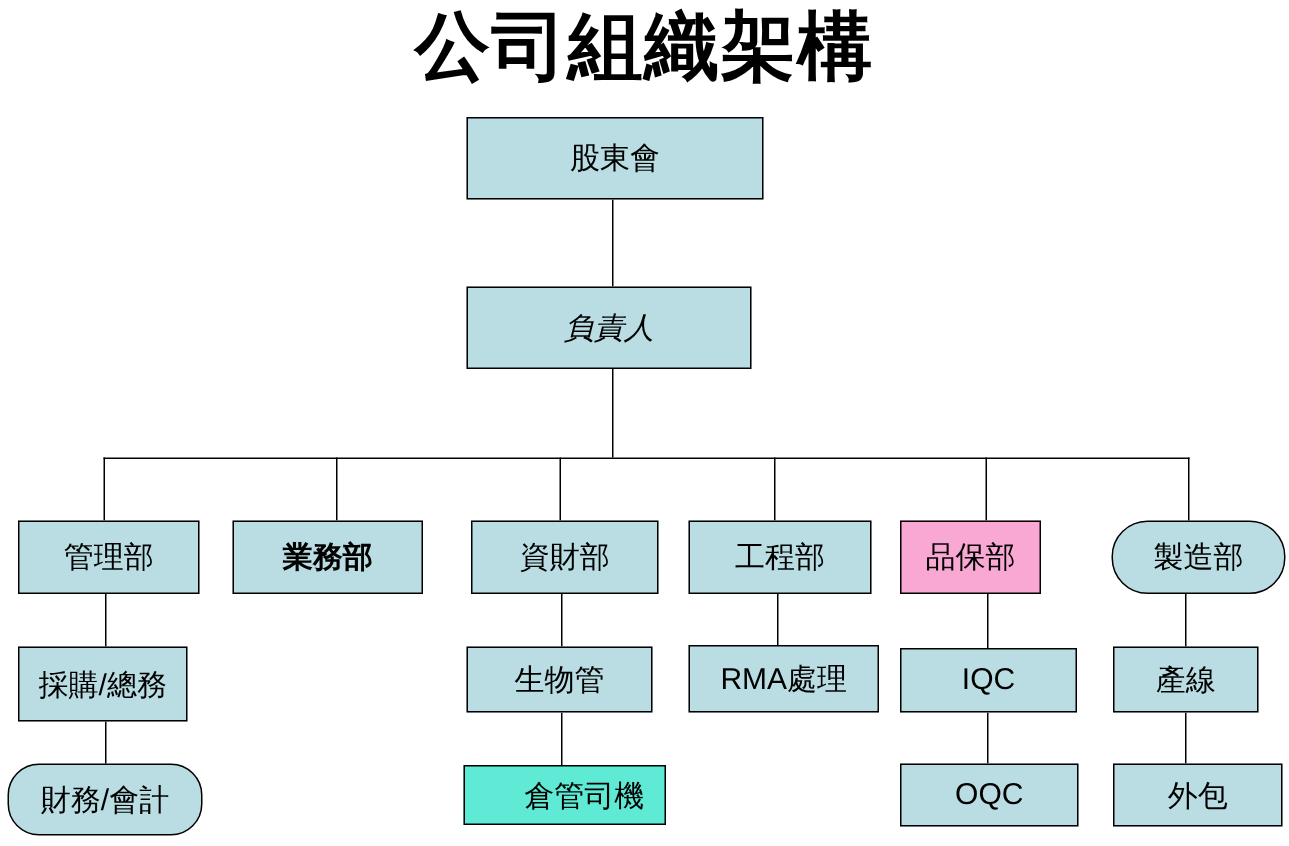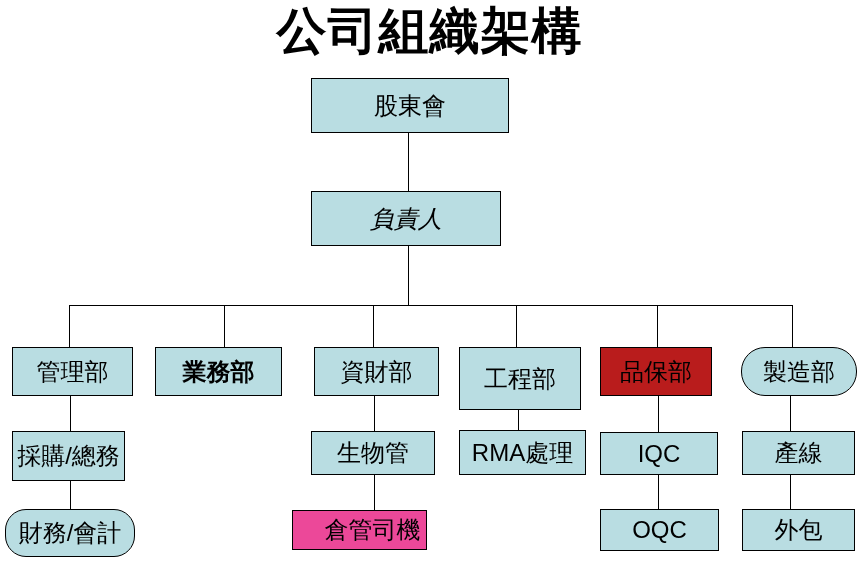--- a/index.html
+++ b/index.html
@@ -1,21 +1,21 @@
 <!DOCTYPE html>
 <html><head>
 <meta charset="utf-8">
 <style>
   html,body{margin:0;padding:0;background:#ffffff;}
   body{width:859px;height:564px;overflow:hidden;font-family:"Liberation Sans","DejaVu Sans",sans-serif;}
   .canvas{position:relative;width:859px;height:564px;background:#ffffff;}
   .title{position:absolute;top:2px;left:0;width:100%;margin:0;text-align:center;
          font-size:50px;line-height:58px;font-weight:bold;color:#000;letter-spacing:1px;}
   .node{position:absolute;display:flex;align-items:center;justify-content:center;
-        border:1px solid #000000;font-size:24px;color:#000;box-sizing:border-box;
+        border:1px solid #000000;font-size:20px;color:#000;box-sizing:border-box;
         white-space:nowrap;}
   .seg{position:absolute;background:#000000;}
 </style>
 </head>
 <body>
 
 <div class="canvas">
   <h1 class="title">公司組織架構</h1>
   <div id="lines-layer">
       <div class="seg" style="left: 408px; top: 133px; width: 1px; height: 58px; background: rgb(0, 0, 0);"></div>
@@ -36,26 +36,26 @@
       <div class="seg" style="left: 658px; top: 475px; width: 1px; height: 34px; background: rgb(0, 0, 0);"></div>
       <div class="seg" style="left: 790px; top: 396px; width: 1px; height: 35px; background: rgb(0, 0, 0);"></div>
       <div class="seg" style="left: 790px; top: 475px; width: 1px; height: 34px; background: rgb(0, 0, 0);"></div>
     </div>
   <div id="nodes-layer">
       <div class="node" style="left: 311px; top: 78px; width: 198px; height: 55px; background: rgb(185, 221, 226); border-color: rgb(0, 0, 0);">股東會</div>
       <div class="node" style="left: 311px; top: 191px; width: 190px; height: 55px; background: rgb(185, 221, 226); border-color: rgb(0, 0, 0); font-style: italic;">負責人</div>
       <div class="node" style="left: 12px; top: 347px; width: 121px; height: 49px; background: rgb(185, 221, 226); border-color: rgb(0, 0, 0);">管理部</div>
       <div class="node" style="left: 155px; top: 347px; width: 127px; height: 49px; background: rgb(185, 221, 226); border-color: rgb(0, 0, 0); font-weight: bold;">業務部</div>
       <div class="node" style="left: 314px; top: 347px; width: 125px; height: 49px; background: rgb(185, 221, 226); border-color: rgb(0, 0, 0);">資財部</div>
-      <div class="node" style="left: 459px; top: 347px; width: 122px; height: 63px; background: rgb(185, 221, 226); border-color: rgb(0, 0, 0);">工程部</div>
-      <div class="node" style="left: 600px; top: 347px; width: 112px; height: 49px; background: #b91c1c; border-color: rgb(0, 0, 0);">品保部</div>
+      <div class="node" style="left: 459px; top: 347px; width: 122px; height: 49px; background: rgb(185, 221, 226); border-color: rgb(0, 0, 0);">工程部</div>
+      <div class="node" style="left: 600px; top: 347px; width: 94px; height: 49px; background: #f9a8d4; border-color: rgb(0, 0, 0);">品保部</div>
       <div class="node" style="left: 741px; top: 347px; width: 116px; height: 49px; background: rgb(185, 221, 226); border-color: rgb(0, 0, 0); border-radius: 24px;">製造部</div>
       <div class="node" style="left: 12px; top: 431px; width: 113px; height: 50px; background: rgb(185, 221, 226); border-color: rgb(0, 0, 0);">採購/總務</div>
       <div class="node" style="left: 5px; top: 509px; width: 130px; height: 48px; background: rgb(185, 221, 226); border-color: rgb(0, 0, 0); border-radius: 21px;">財務/會計</div>
       <div class="node" style="left: 311px; top: 431px; width: 124px; height: 44px; background: rgb(185, 221, 226); border-color: rgb(0, 0, 0);">生物管</div>
-      <div class="node" style="left: 292px; top: 510px; width: 135px; height: 40px; background: #ec4899; border-color: rgb(0, 0, 0); padding-left: 26px;">倉管司機</div>
+      <div class="node" style="left: 309px; top: 510px; width: 135px; height: 40px; background: #5eead4; border-color: rgb(0, 0, 0); padding-left: 26px;">倉管司機</div>
       <div class="node" style="left: 459px; top: 430px; width: 127px; height: 45px; background: rgb(185, 221, 226); border-color: rgb(0, 0, 0);">RMA處理</div>
       <div class="node" style="left: 600px; top: 432px; width: 118px; height: 43px; background: rgb(185, 221, 226); border-color: rgb(0, 0, 0);">IQC</div>
       <div class="node" style="left: 600px; top: 509px; width: 119px; height: 42px; background: rgb(185, 221, 226); border-color: rgb(0, 0, 0);">OQC</div>
-      <div class="node" style="left: 742px; top: 431px; width: 113px; height: 44px; background: rgb(185, 221, 226); border-color: rgb(0, 0, 0);">產線</div>
+      <div class="node" style="left: 742px; top: 431px; width: 97px; height: 44px; background: rgb(185, 221, 226); border-color: rgb(0, 0, 0);">產線</div>
       <div class="node" style="left: 742px; top: 509px; width: 113px; height: 42px; background: rgb(185, 221, 226); border-color: rgb(0, 0, 0);">外包</div>
     </div>
 </div>
 
 </body></html>

